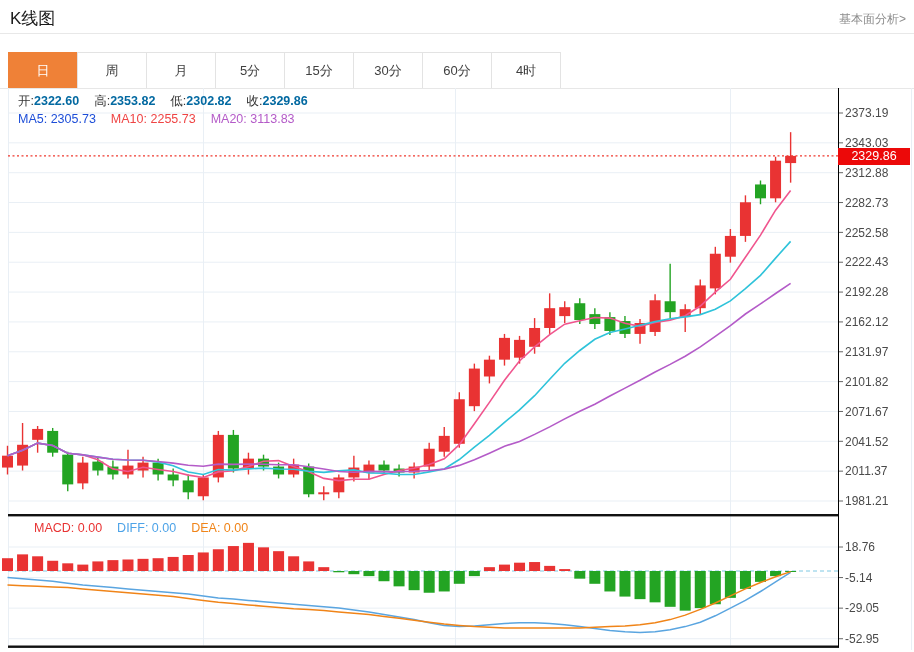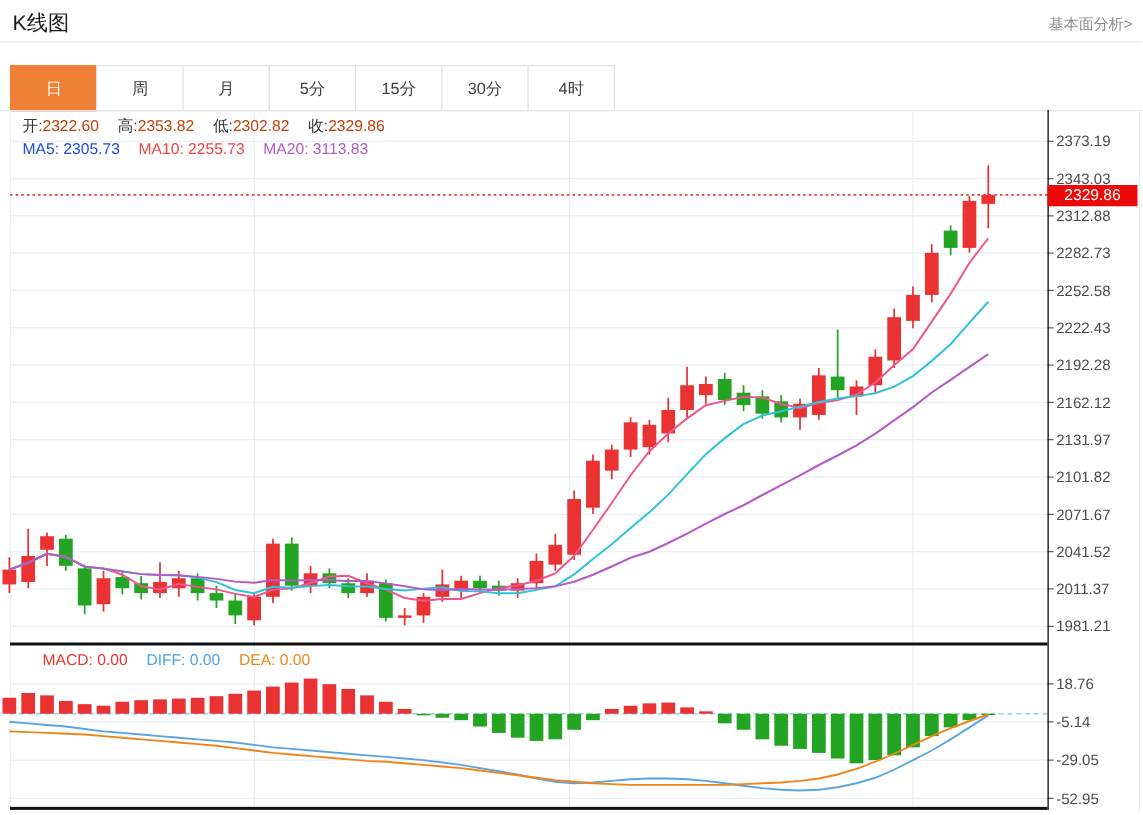--- a/index.html
+++ b/index.html
@@ -17,21 +17,21 @@
   .tab:first-child { margin-left:0; }
   .tab.active { background:#ef8137; border-color:#ef8137; color:#fff; }
 
   #chart-wrap { position:absolute; left:0; top:88px; width:756px; height:564px; }
   #chart-svg { position:absolute; left:0; top:0; }
 
   .overlay-row { position:absolute; display:flex; font-size:12.5px; white-space:nowrap; }
   .overlay-row .pair { margin-right:15px; }
   .lbl { color:#333; }
   #ohlc-row { left:18px; top:93px; }
-  #ohlc-row .val { color:#c2410c; }
+  #ohlc-row .val { color:#0369a1;font-weight:bold; }
   #ma-row { left:18px; top:112px; }
   #macd-row { left:18px; top:521px;margin-left:16px; }
   .ma5-c  { color:#1d4ed8; }
   .ma10-c { color:#ef4444; }
   .ma20-c { color:#b45bc8; }
   .macd-c { color:#e83333; }
   .diff-c { color:#4da3e8; }
   .dea-c  { color:#f08418; }
 
   #price-badge { position:absolute; left:838px; top:148px; width:72px; height:17px;
@@ -46,20 +46,21 @@
   <div class="fund-link">基本面分析&gt;</div>
   <div class="title-divider"></div>
 
   <div id="tab-bar">
       <div class="tab active">日</div>
       <div class="tab">周</div>
       <div class="tab">月</div>
       <div class="tab">5分</div>
       <div class="tab">15分</div>
       <div class="tab">30分</div>
+      <div class="tab">60分</div>
       <div class="tab">4时</div>
     </div>
 
   <div id="chart-wrap">
     <svg id="chart-svg" width="914" height="564">
         <line x1="0" y1="0.5" x2="914" y2="0.5" stroke="#e7e7e7" stroke-width="1"></line>
         <line x1="911.5" y1="0" x2="911.5" y2="562" stroke="#e9eff5" stroke-width="1"></line>
         <line x1="8.5" y1="0" x2="8.5" y2="557.5" stroke="#e9eff5" stroke-width="1"></line>
         <line x1="203.5" y1="0" x2="203.5" y2="557.5" stroke="#e9eff5" stroke-width="1"></line>
         <line x1="455.5" y1="0" x2="455.5" y2="557.5" stroke="#e9eff5" stroke-width="1"></line>

